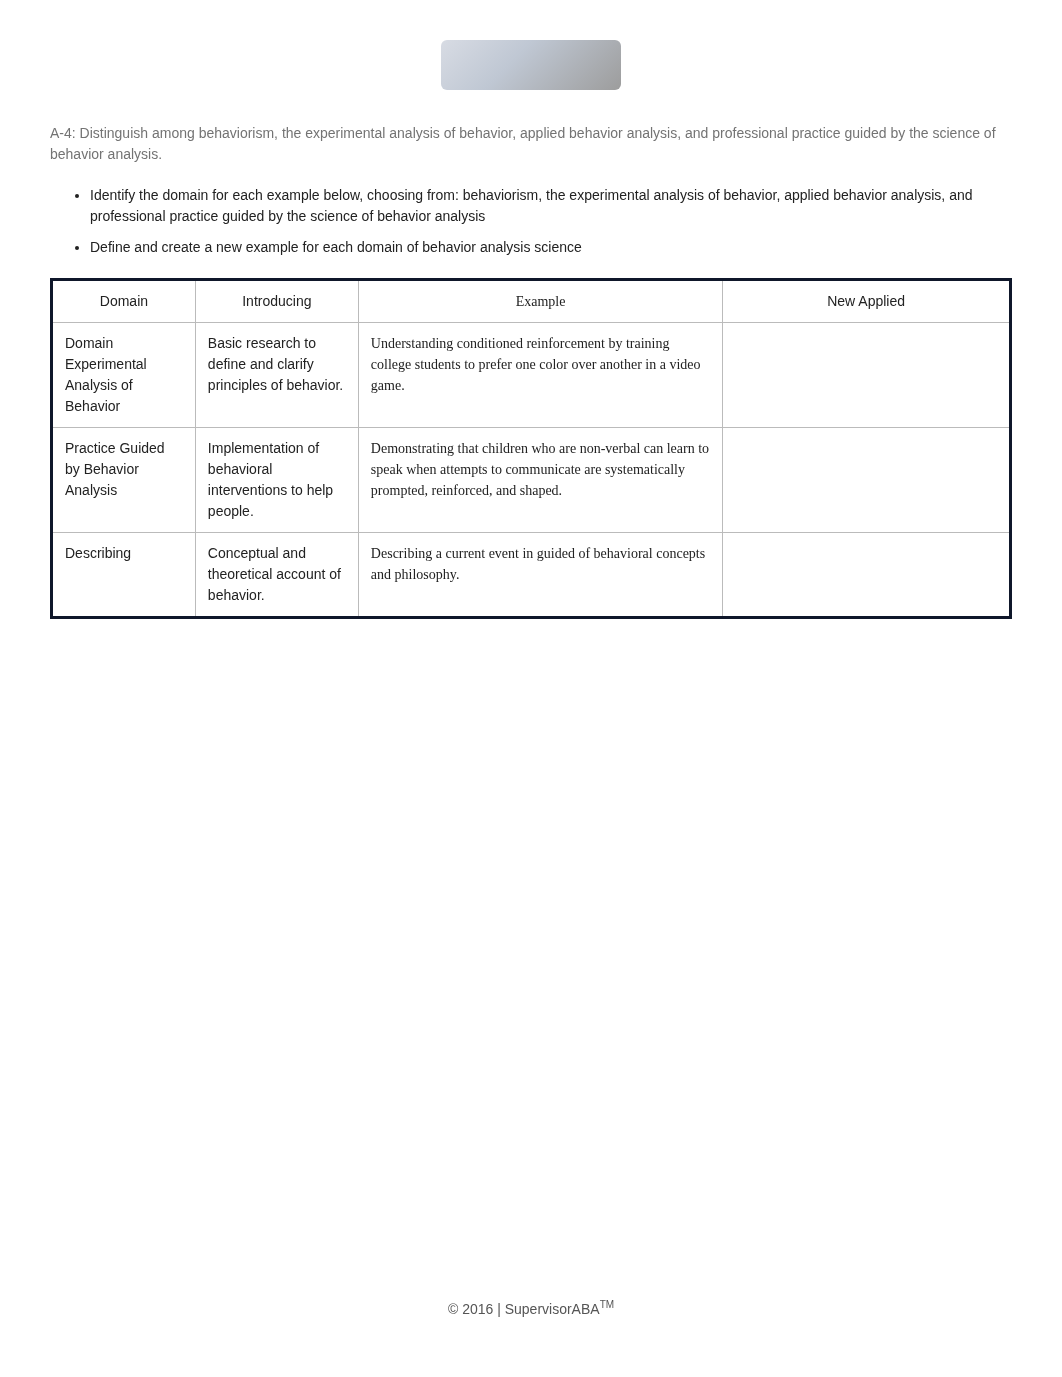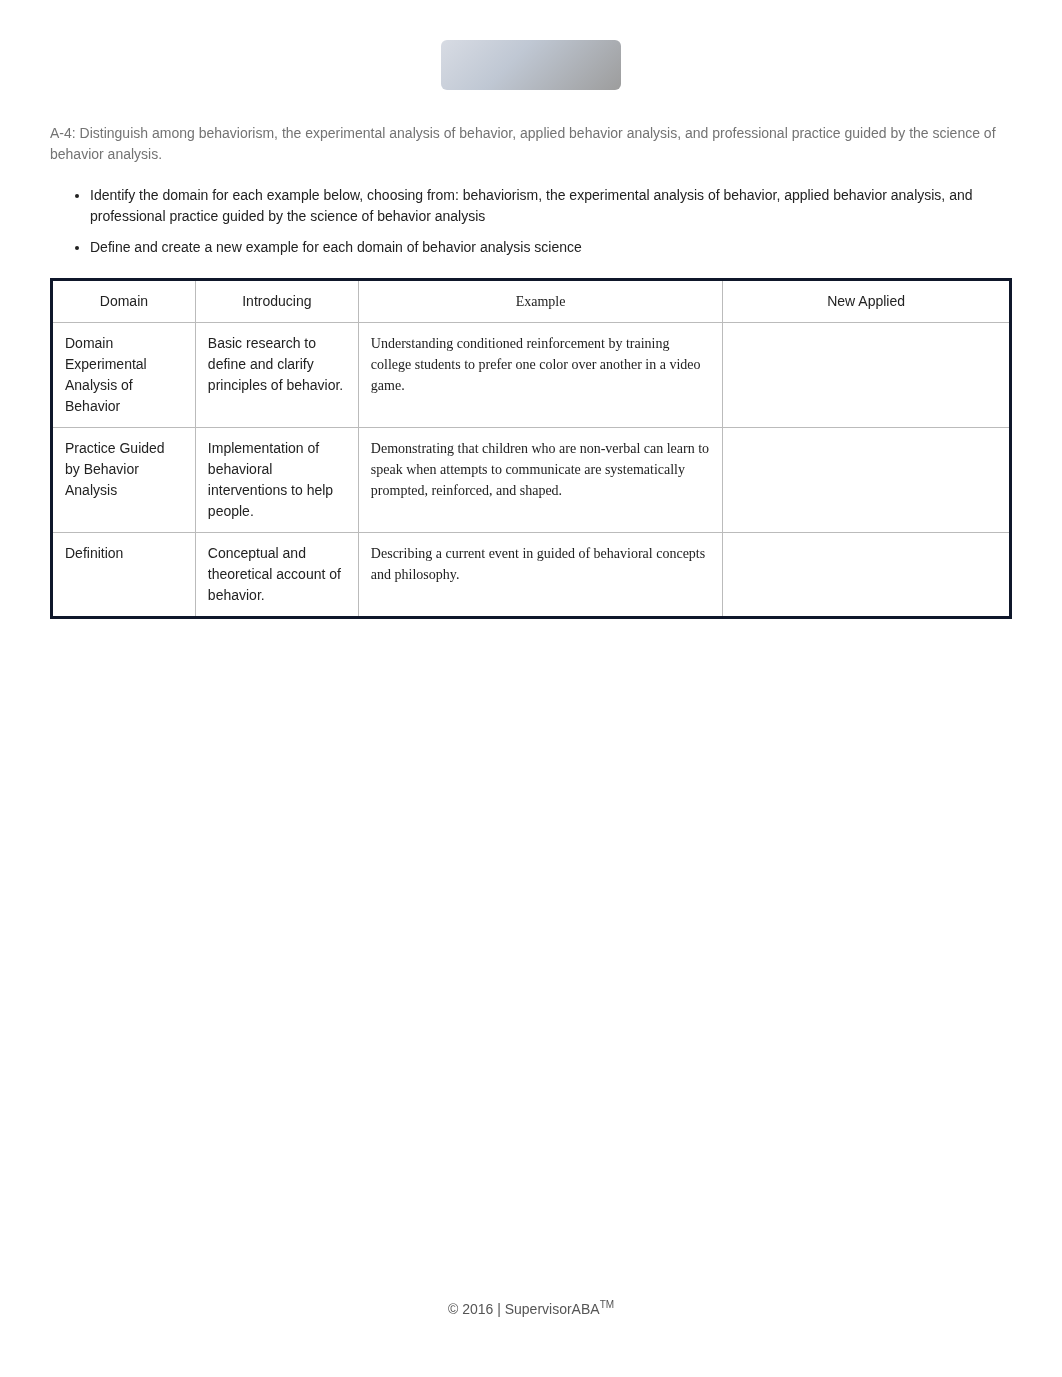--- a/index.html
+++ b/index.html
@@ -127,21 +127,21 @@
         <td class="col-example">Understanding conditioned reinforcement by training college students to prefer one color over another in a video game.</td>
         <td class="col-new-example"></td>
       </tr>
       <tr>
         <td class="col-domain">Practice Guided by Behavior Analysis</td>
         <td class="col-definition">Implementation of behavioral interventions to help people.</td>
         <td class="col-example">Demonstrating that children who are non-verbal can learn to speak when attempts to communicate are systematically prompted, reinforced, and shaped.</td>
         <td class="col-new-example"></td>
       </tr>
       <tr>
-        <td class="col-domain">Definition</td>
+        <td class="col-domain">Describing</td>
         <td class="col-definition">Conceptual and theoretical account of behavior.</td>
         <td class="col-example">Describing a current event in guided of behavioral concepts and philosophy.</td>
         <td class="col-new-example"></td>
       </tr>
     </tbody>
 </table>
 
 <div class="footer">
   <span>© 2016 | SupervisorABA<sup>TM</sup></span>
 </div>

